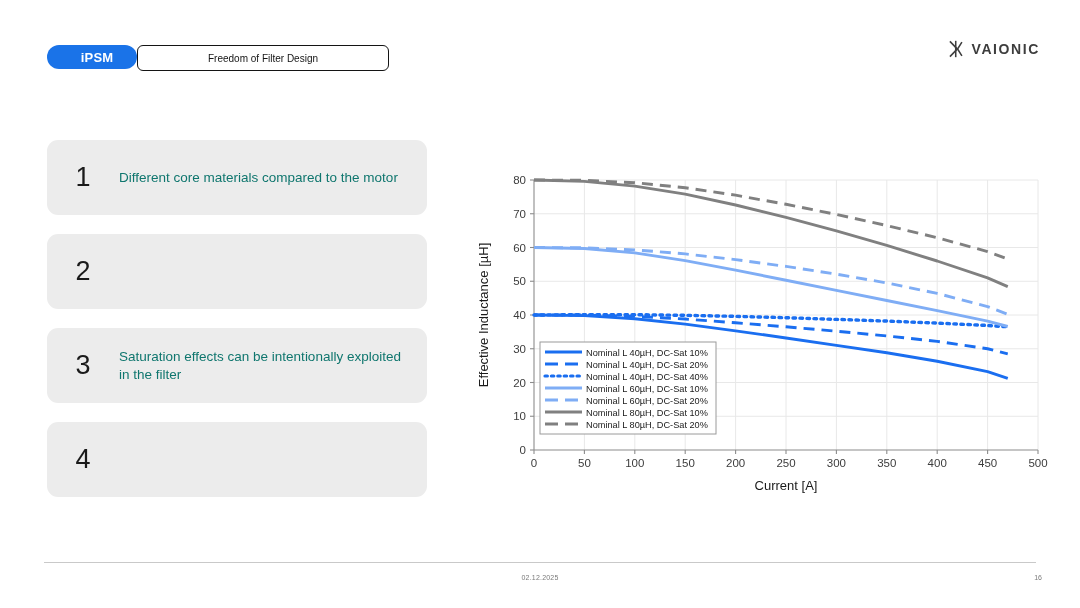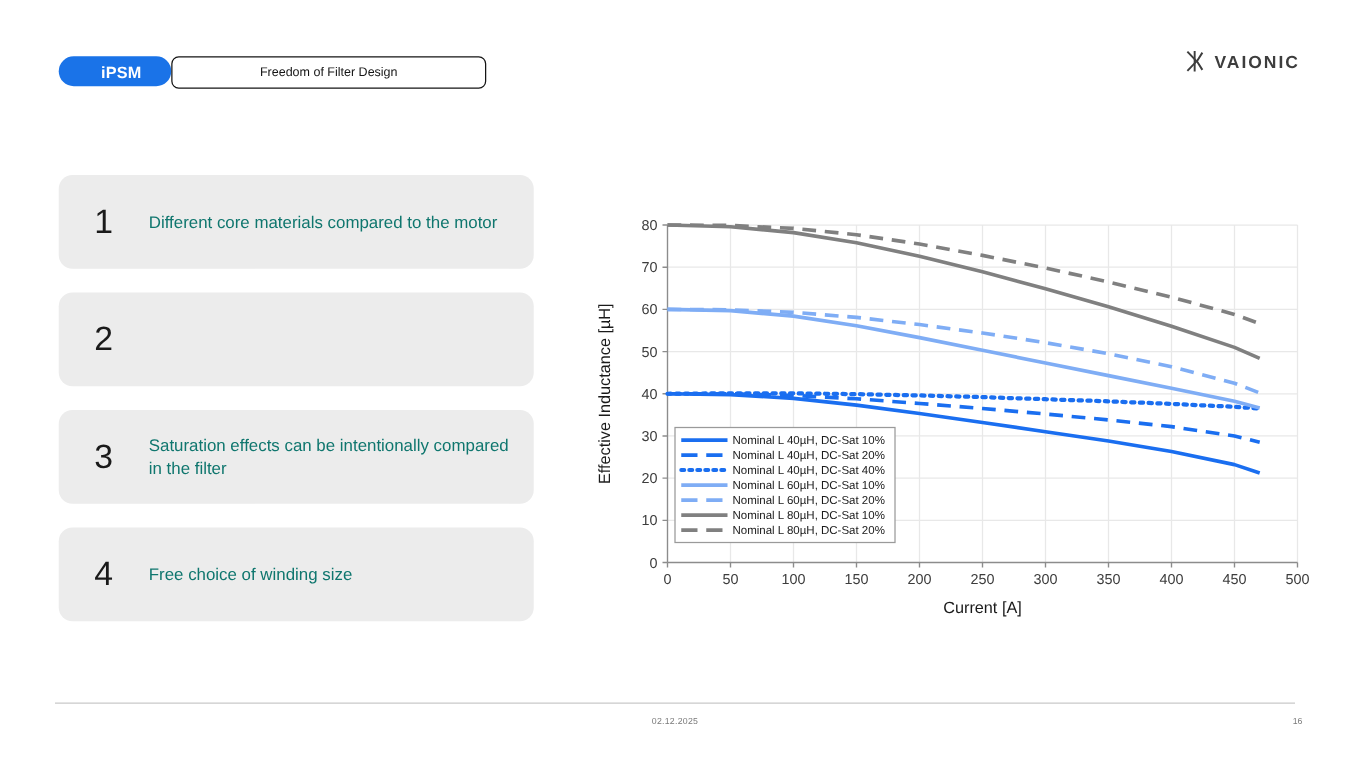--- a/index.html
+++ b/index.html
@@ -75,25 +75,24 @@
 <div class="list">
   <div class="list-item" style="background: rgb(236, 236, 236);">
     <div class="li-num">1</div>
     <div class="li-text">Different core materials compared to the motor</div>
   </div>
   <div class="list-item" style="background: rgb(236, 236, 236);">
     <div class="li-num">2</div>
   </div>
   <div class="list-item" style="background: rgb(236, 236, 236);">
     <div class="li-num">3</div>
-    <div class="li-text">Saturation effects can be intentionally compared in the filter</div>
+    <div class="li-text">Saturation effects can be intentionally exploited in the filter</div>
   </div>
   <div class="list-item" style="background: rgb(236, 236, 236);">
     <div class="li-num">4</div>
-    <div class="li-text">Free choice of winding size</div>
   </div>
 </div>
 
 <div class="chart-wrap">
   <svg class="chart-svg" id="chart" width="600" height="360" viewBox="0 0 600 360">
       <line x1="114.4" y1="30" x2="114.4" y2="300" stroke="#e8e8e8" stroke-width="1"></line>
       <line x1="164.8" y1="30" x2="164.8" y2="300" stroke="#e8e8e8" stroke-width="1"></line>
       <line x1="215.2" y1="30" x2="215.2" y2="300" stroke="#e8e8e8" stroke-width="1"></line>
       <line x1="265.6" y1="30" x2="265.6" y2="300" stroke="#e8e8e8" stroke-width="1"></line>
       <line x1="316" y1="30" x2="316" y2="300" stroke="#e8e8e8" stroke-width="1"></line>

